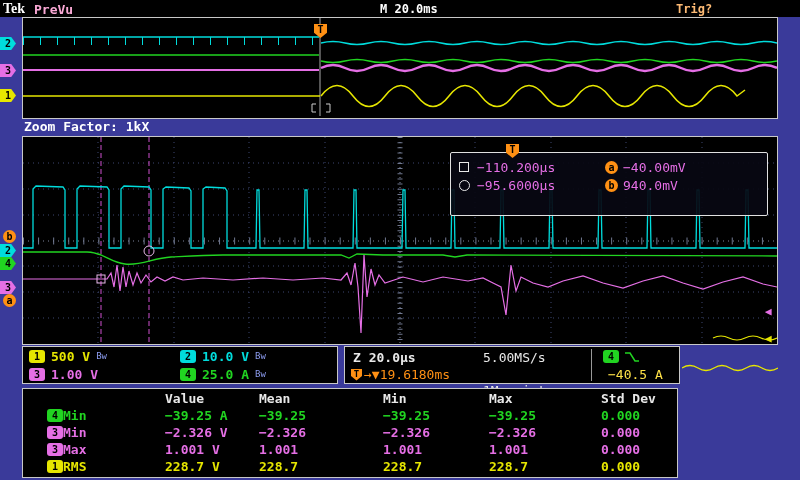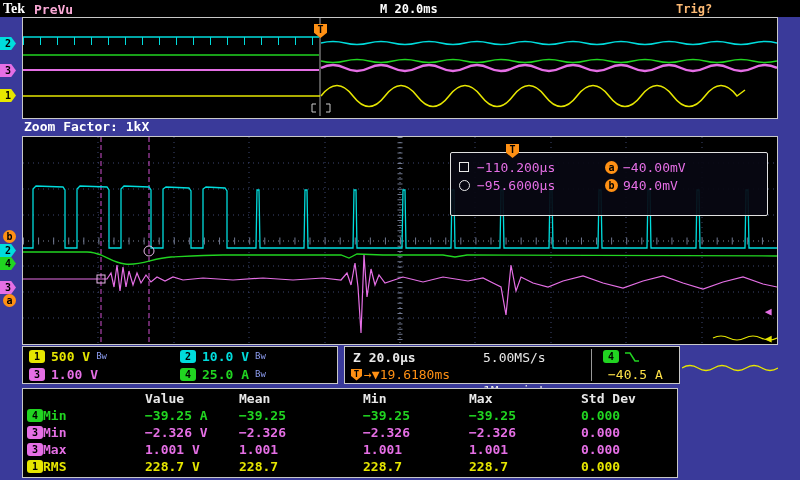--- a/index.html
+++ b/index.html
@@ -51,21 +51,21 @@
   .asr{position:absolute;left:138px;top:3px;font-size:13px;color:#e8e8e8;}
   .att{position:absolute;left:6px;top:20px;font-size:13px;display:flex;align-items:center;}
   .ttiny{width:11px;height:12px;background:#ff9014;color:#000;font-size:9px;font-weight:bold;text-align:center;
          line-height:10px;clip-path:polygon(0 0,100% 0,100% 62%,50% 100%,0 62%);margin-right:2px;}
   .apts{position:absolute;left:138px;top:36px;font-size:13px;color:#e8e8e8;}
   .atrg{position:absolute;left:258px;top:3px;display:flex;align-items:center;gap:5px;}
   .alvl{position:absolute;left:256px;top:20px;font-size:13px;color:#fde047;margin-left:7px;}
   
   .measbox{position:absolute;left:22px;top:388px;width:656px;height:90px;background:#000;border:1px solid #c8c8c8;box-sizing:border-box;padding-top:1px;}
   .mrow{display:grid;grid-template-columns:118px 94px 124px 106px 112px 1fr;height:17px;align-items:center;
-        font-size:13px;font-weight:bold;padding-left:4px;}
+        font-size:13px;font-weight:bold;padding-left:24px;}
   .mlabel{display:flex;align-items:center;}
 </style>
 </head>
 <body>
 
 <div class="screen">
 
   <div class="topbar">
     <span class="tek">Tek</span>
     <span class="prevu">PreVu</span>

